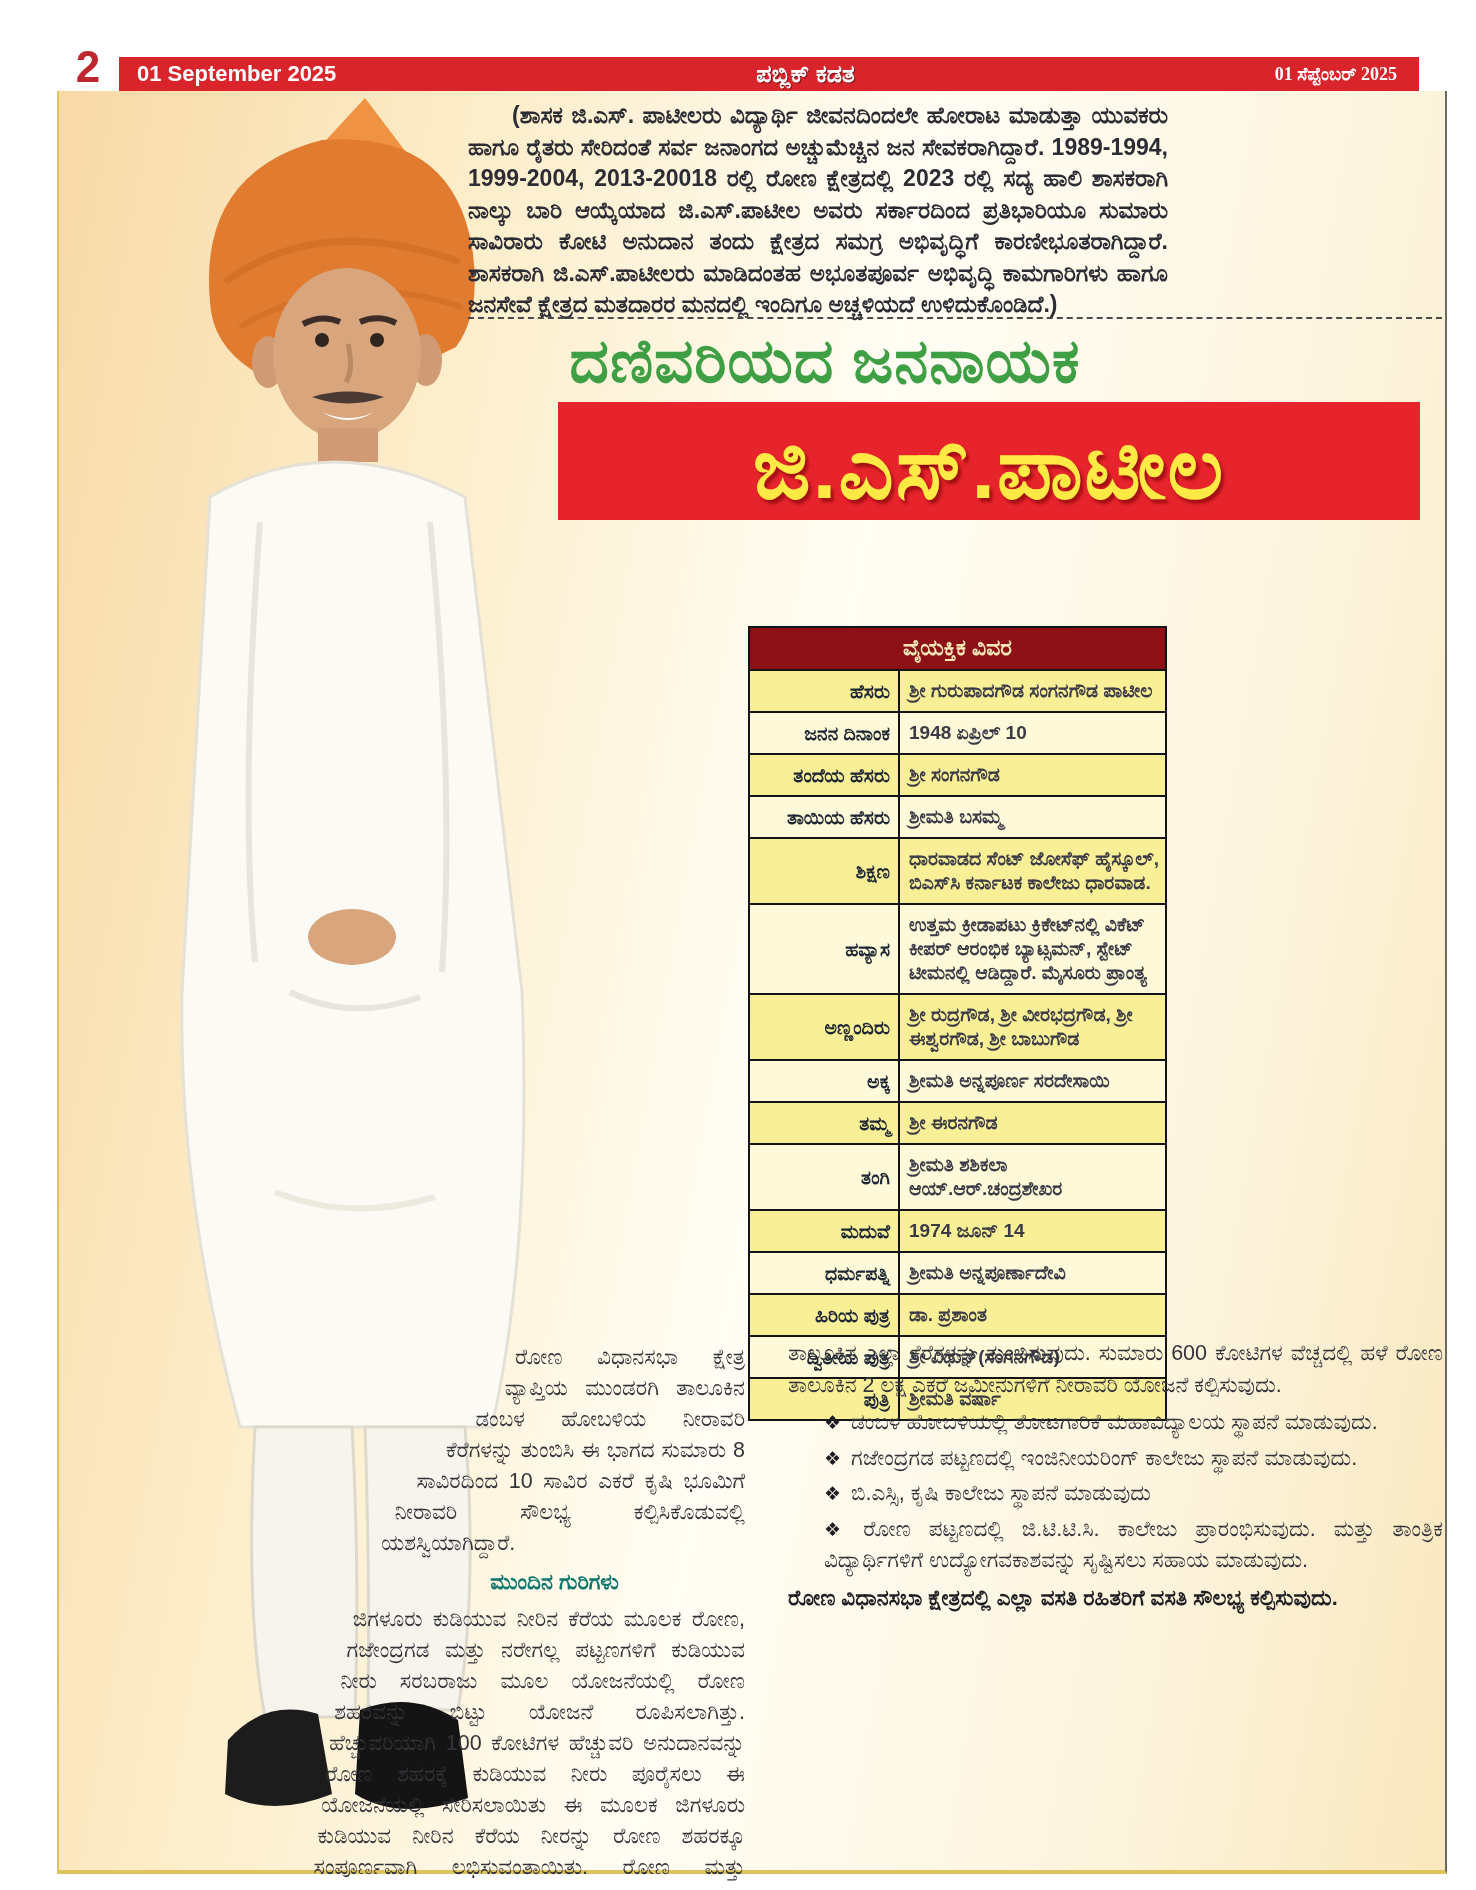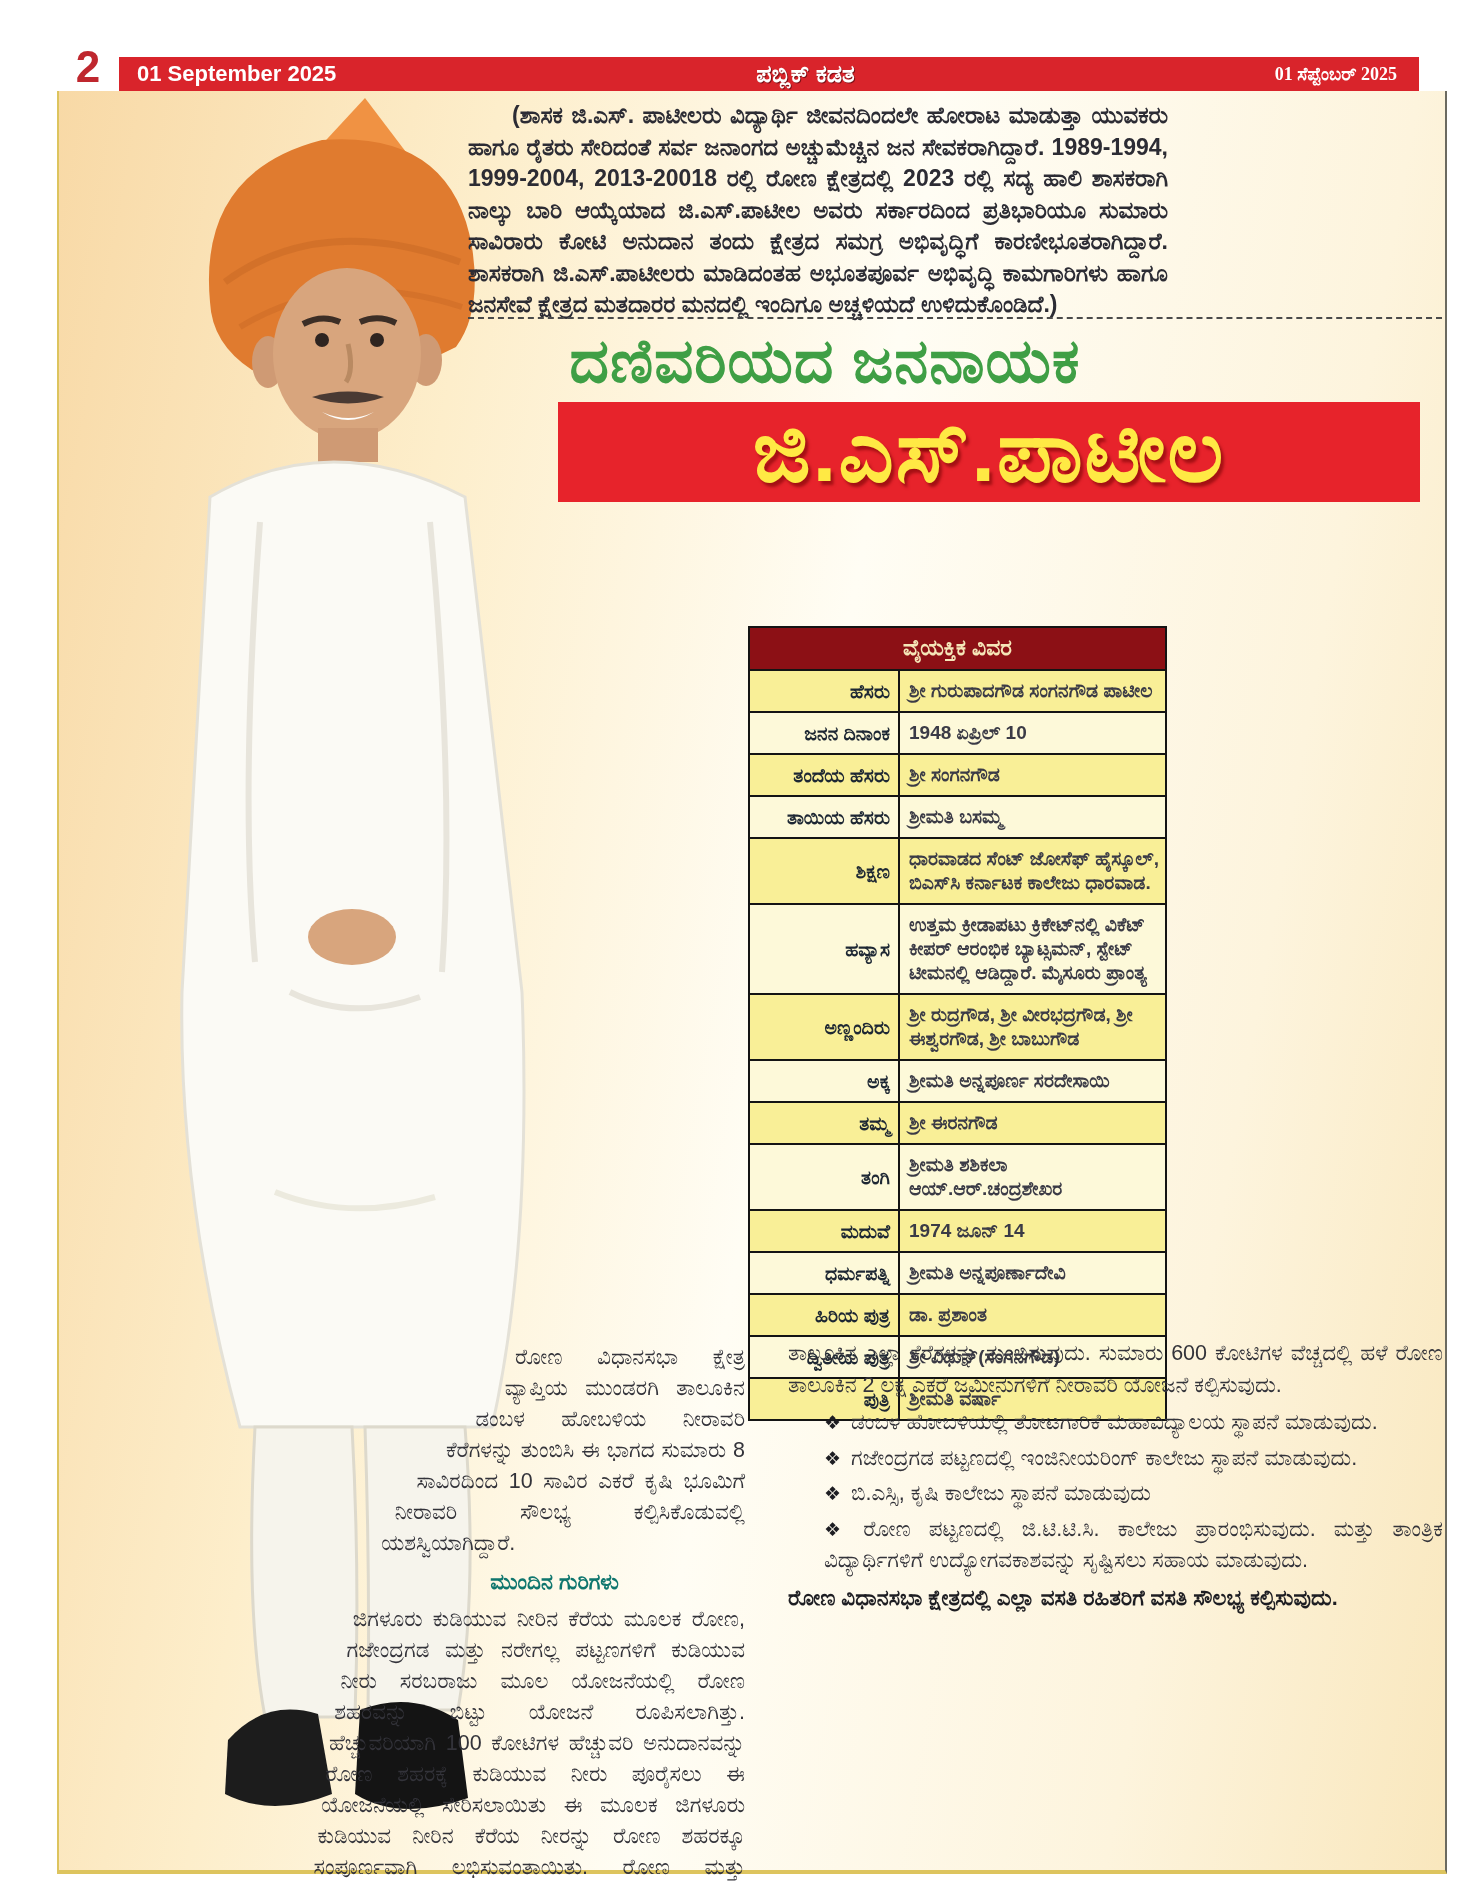--- a/index.html
+++ b/index.html
@@ -22,22 +22,22 @@
       box-sizing:border-box;z-index:0;}
   
   .photo{position:absolute;left:60px;top:92px;width:505px;height:1725px;z-index:2;}
   
   .intro{position:absolute;left:468px;top:100px;width:700px;z-index:3;
       font-size:23px;font-weight:700;line-height:31.5px;color:#2c2c34;text-align:justify;text-indent:44px;}
   .dashed-sep{position:absolute;left:468px;top:317px;width:974px;border-top:2px dashed #4a4a4a;z-index:3;}
   
   .green-headline{position:absolute;left:480px;top:326px;width:690px;text-align:center;z-index:3;
       font-size:61px;font-weight:800;color:#3f9f45;letter-spacing:1px;white-space:nowrap;}
-  .name-banner{position:absolute;left:558px;top:402px;width:862px;height:100px;background:#e7232b;z-index:1;
-      display:flex;align-items:flex-start;justify-content:center;}
+  .name-banner{position:absolute;left:558px;top:402px;width:862px;height:118px;background:#e7232b;z-index:1;
+      display:flex;align-items:flex-end;justify-content:center;}
   .name-banner span{font-size:86px;font-weight:800;color:#ffe944;letter-spacing:2px;
       text-shadow:3px 4px 3px rgba(110,0,0,.55);white-space:nowrap;}
   
   .ptable{position:absolute;left:748px;top:626px;width:419px;z-index:3;border:2px solid #141414;
       box-sizing:border-box;background:#fdba74;}
   .ptable-header{background:#8c1015;color:#f5e6b8;font-weight:800;font-size:22px;text-align:center;
       padding:7px 0 8px 0;border-bottom:2px solid #141414;}
   .prow{display:flex;border-bottom:2px solid #141414;align-items:stretch;}
   .prow:last-child{border-bottom:none;}
   .prow.odd{background:#f9ef97;}

